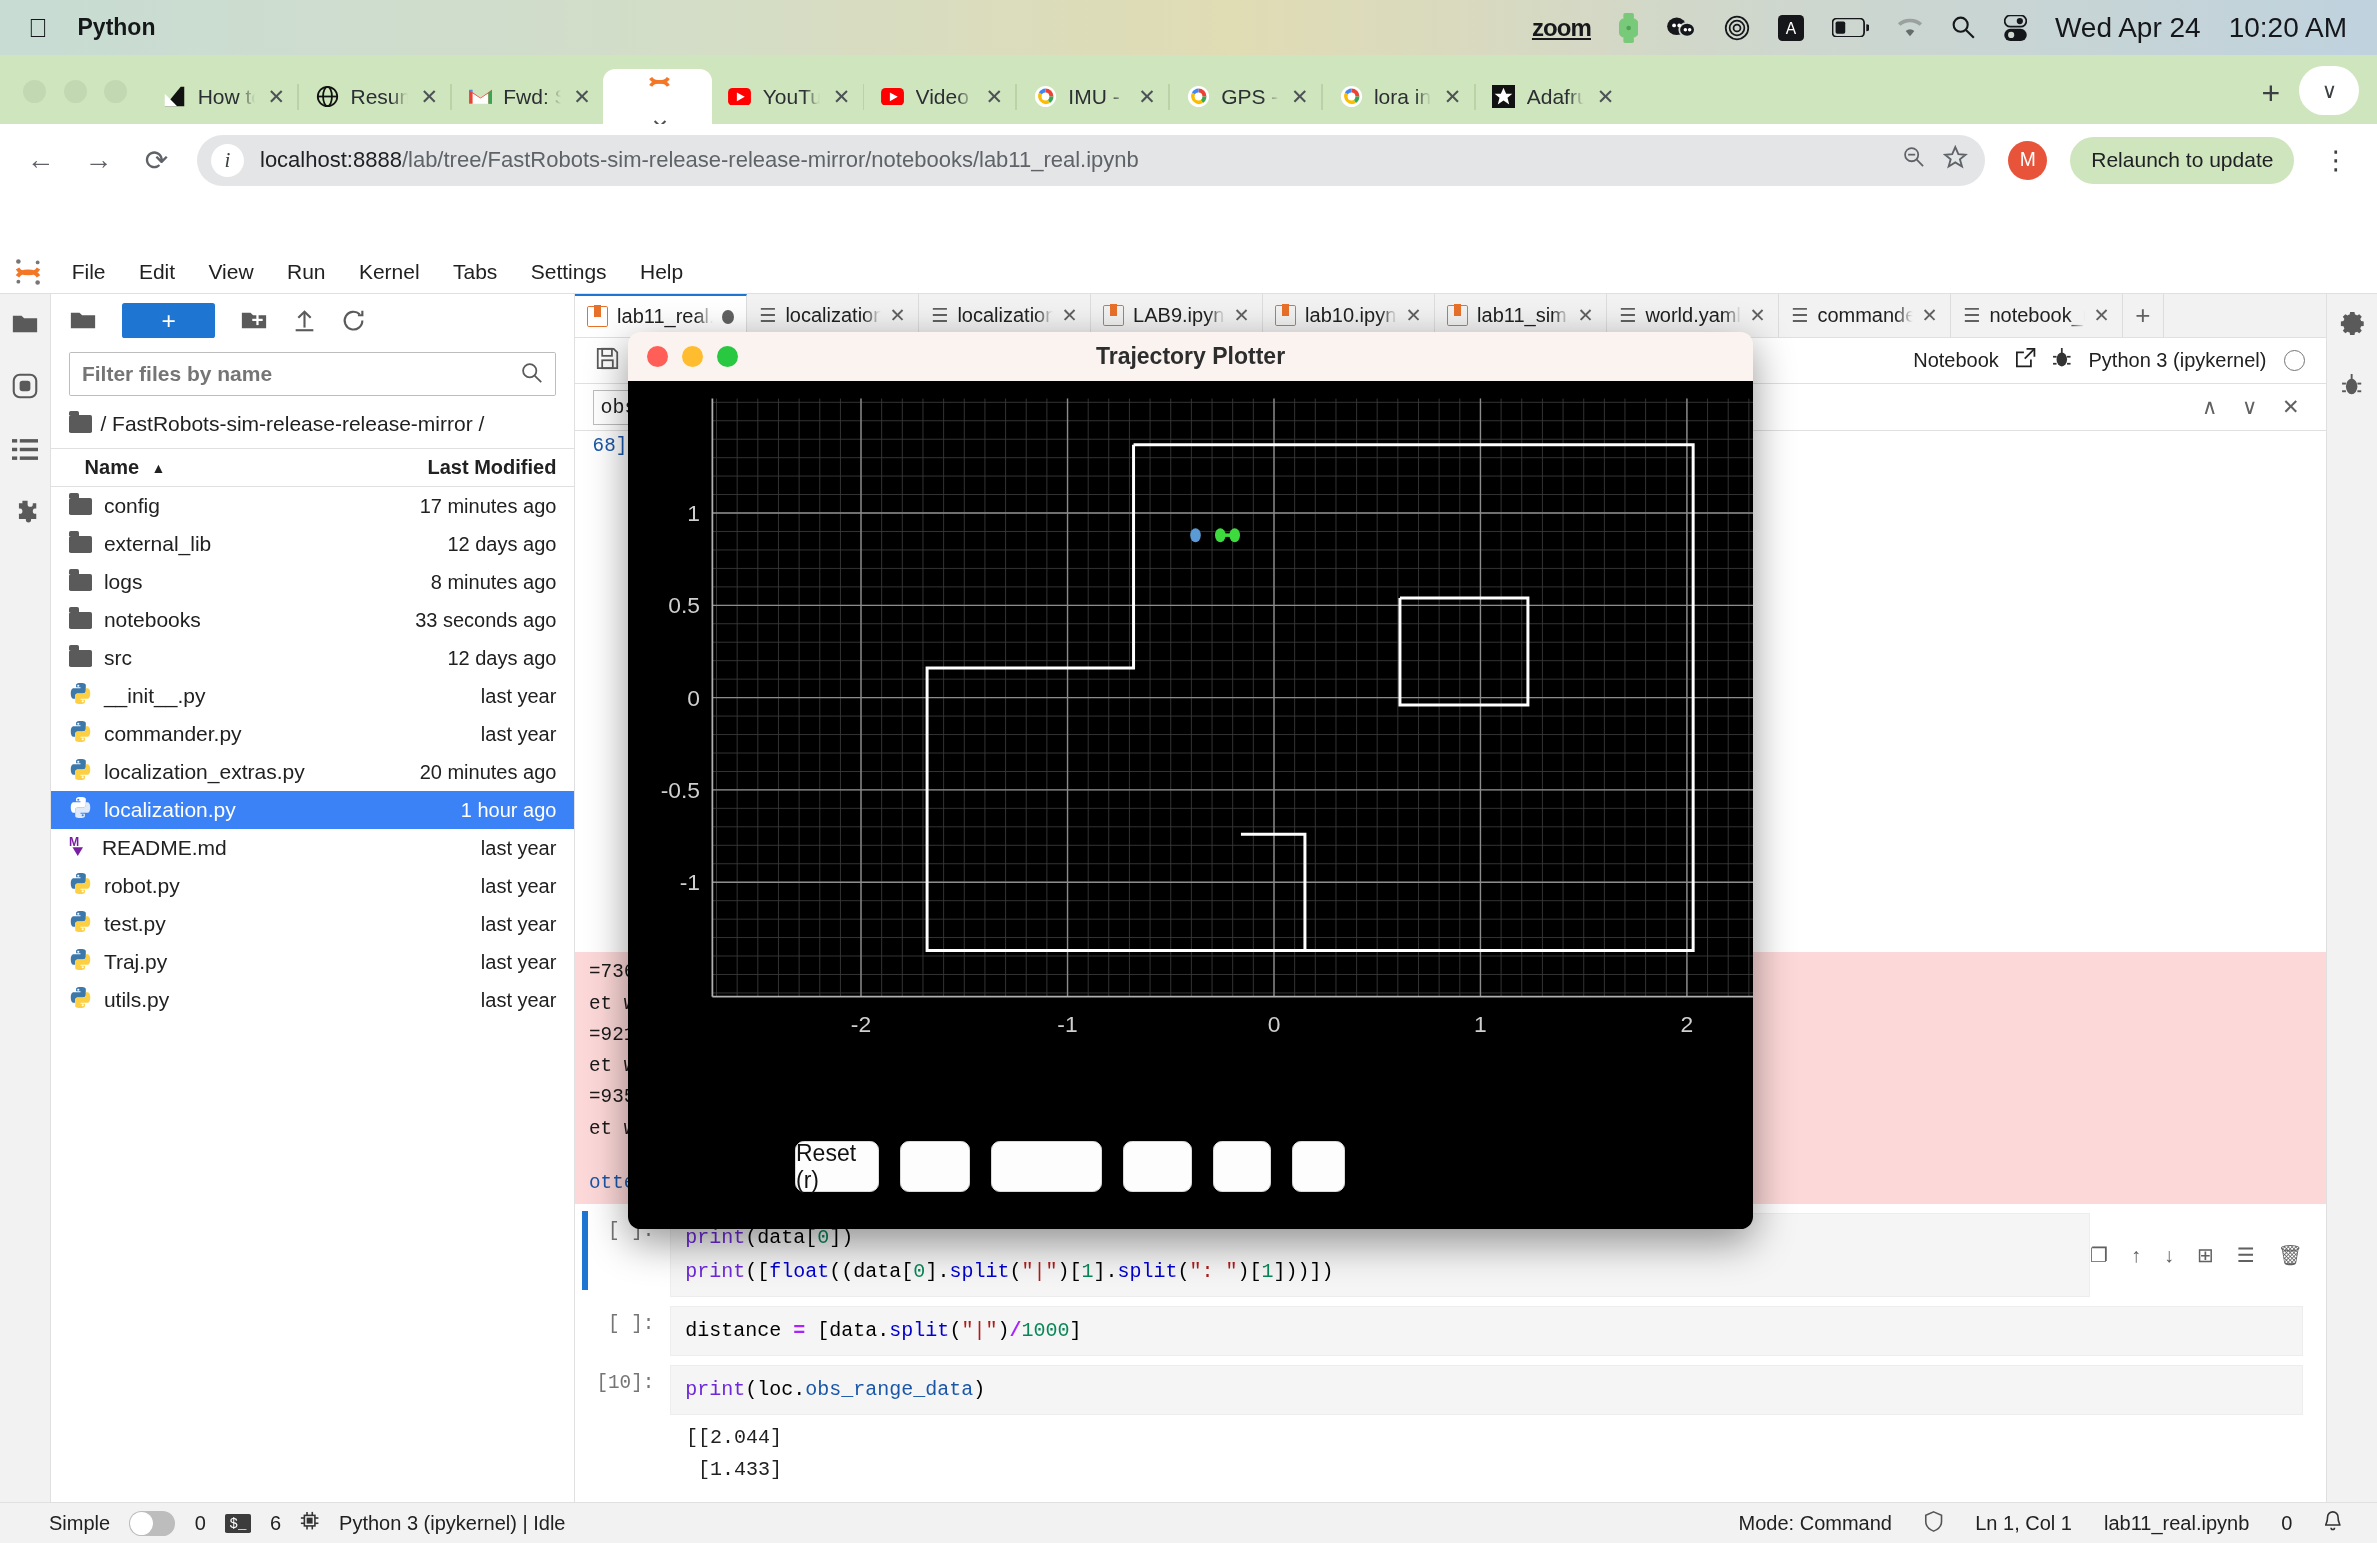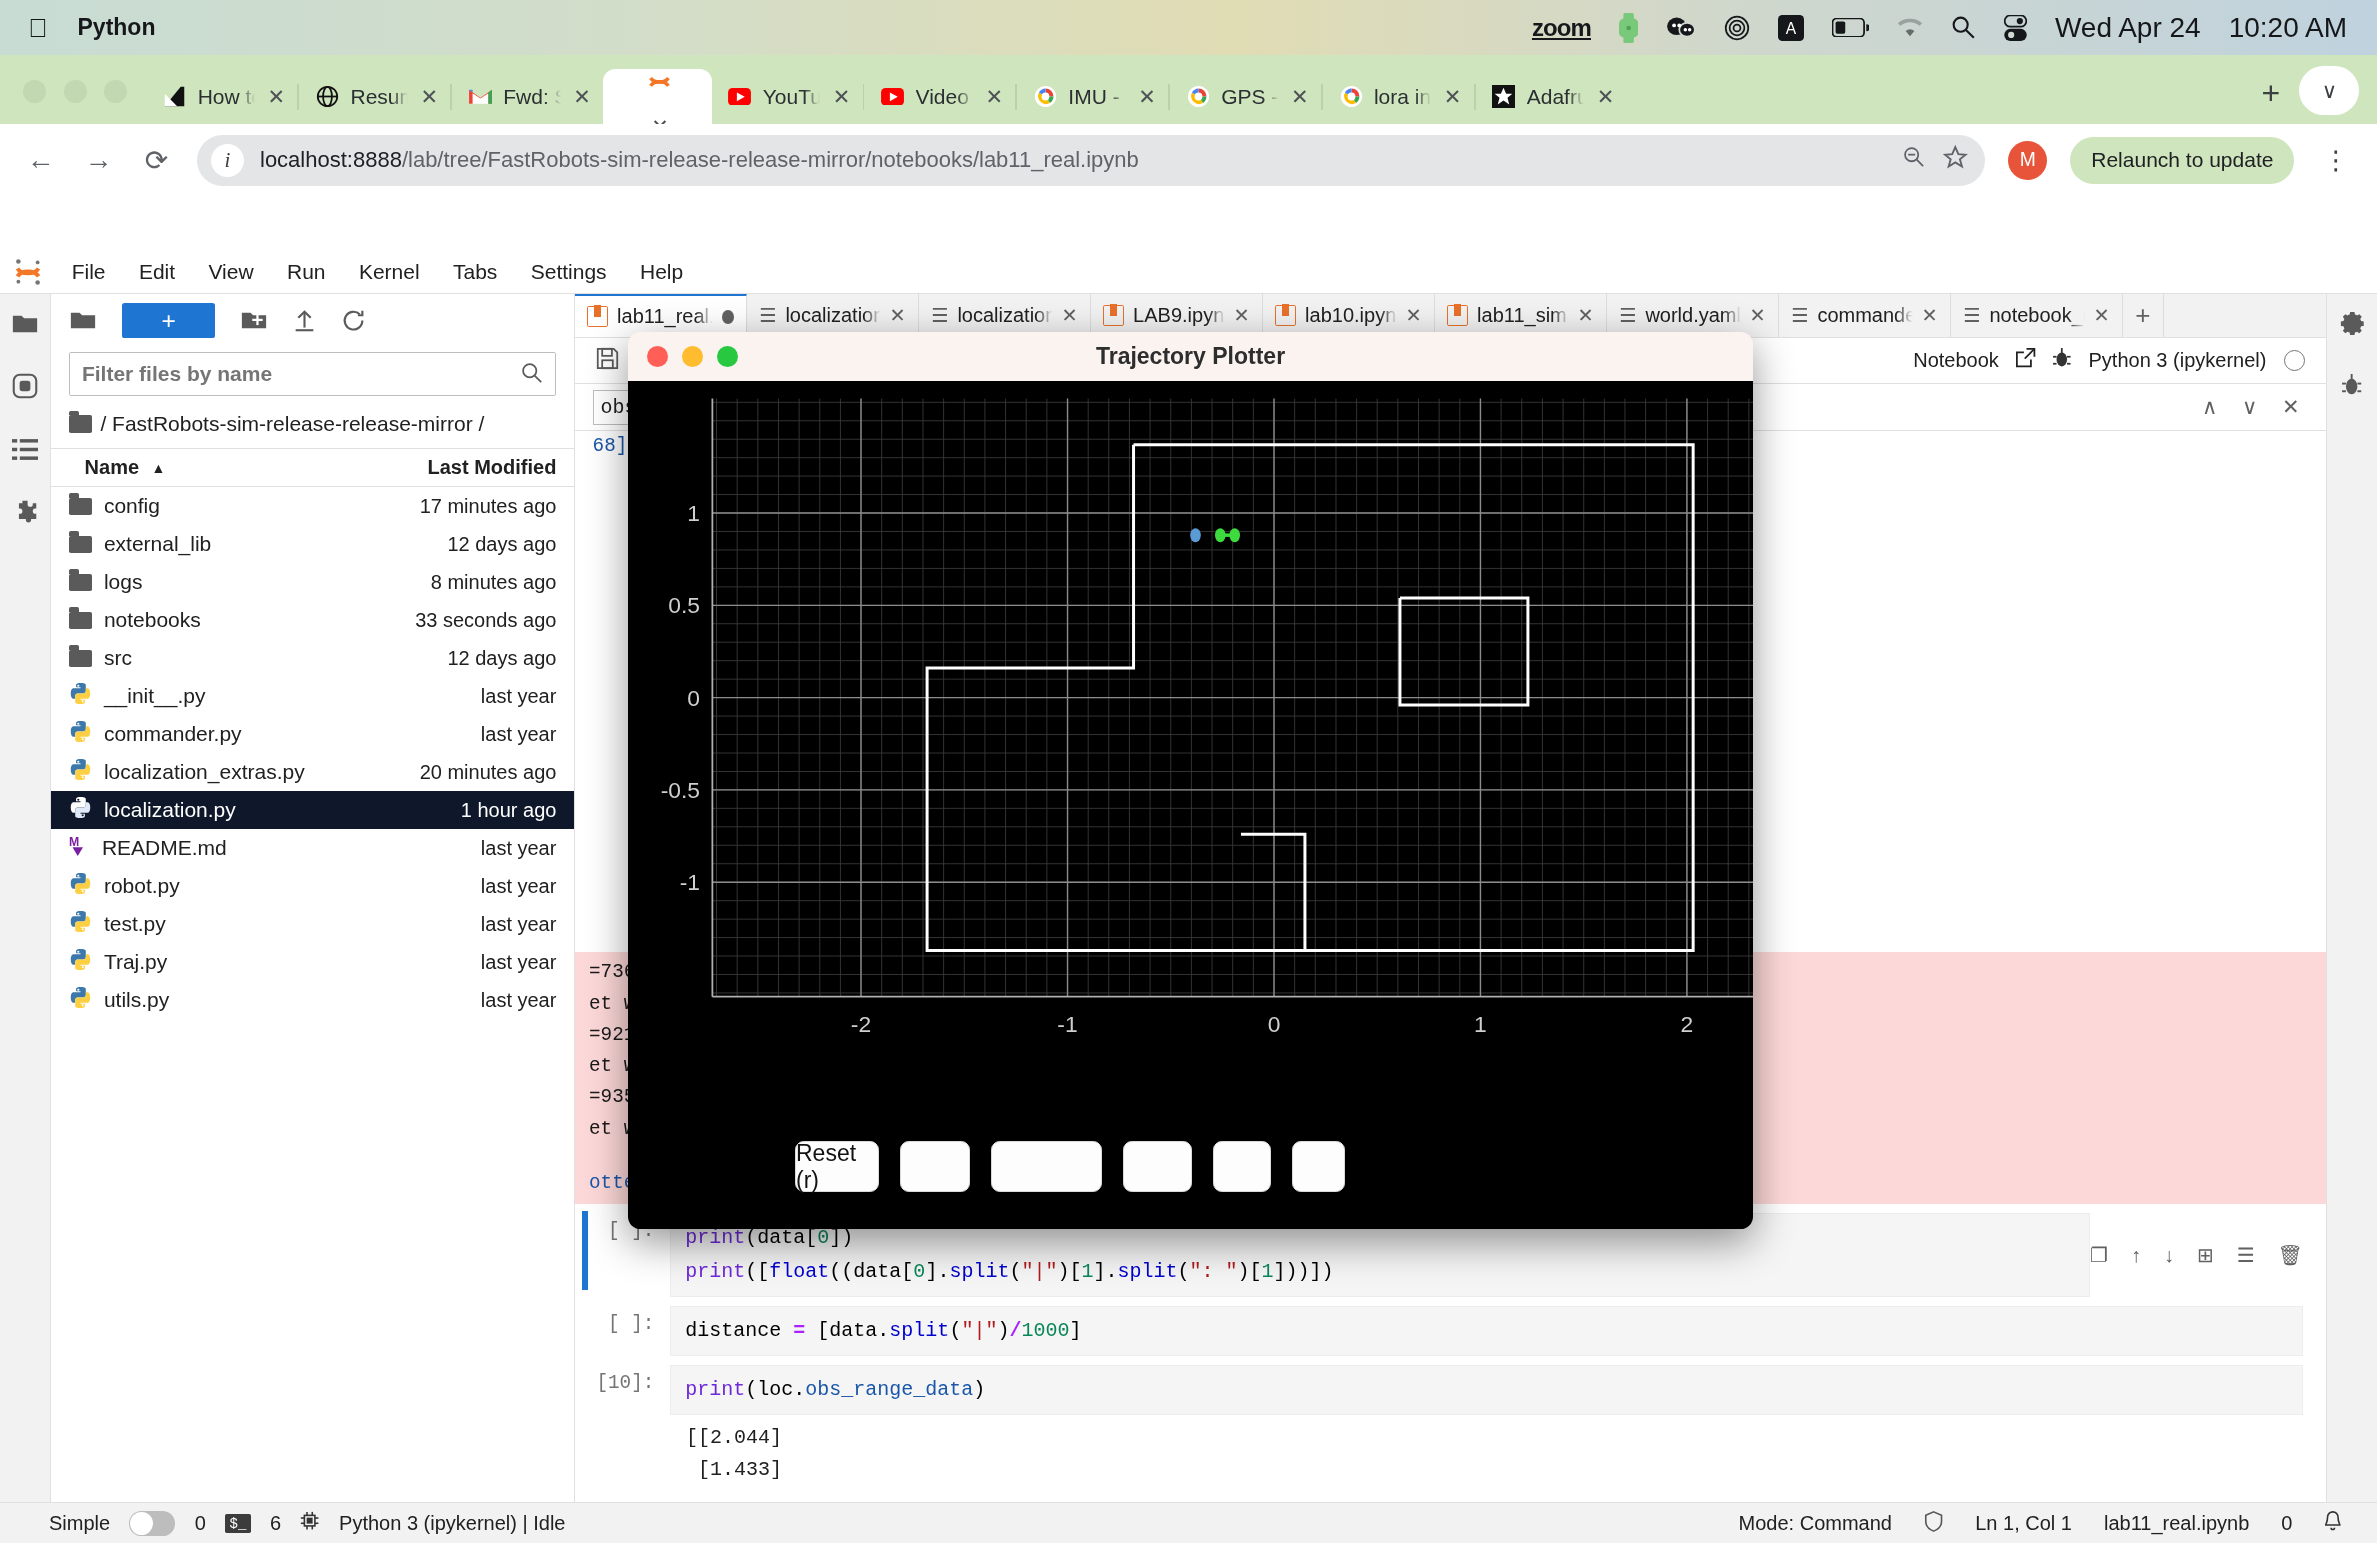--- a/index.html
+++ b/index.html
@@ -127,21 +127,21 @@
   #breadcrumb { display:flex; align-items:center; gap:8.8px; padding: 7px 17.6px 12.3px 17.6px; font-size: 21px; color:#212121;}
   #fbhead {
     display:flex; align-items:center; border-top: 0.9px solid #e0e0e0; border-bottom: 0.9px solid #e0e0e0;
     font-size: 20px; font-weight: bold; color:#212121; height: 39px; padding: 0 17.6px;
   }
   #fbhead .namecol { flex: 1; display:flex; align-items:center; gap: 12.3px; padding-left: 16px;}
   #fbhead .modcol { width: 185px; text-align: right; }
   .frow {
     display:flex; align-items:center; height: 38px; padding: 0 17.6px; font-size: 21px; color:#212121;
   }
-  .frow.selected { background: #0f172a; color: #fff; }
+  .frow.selected { background: #3b82f6; color: #fff; }
   .frow .fname { flex: 1; display:flex; align-items:center; gap: 12.3px; white-space: nowrap;}
   .frow .fmod { width: 211px; text-align: right; font-size: 20px;}
   .folder-ico { width: 23px; height: 17.6px; background:#5a5a5a; border-radius: 1.8px; position: relative; flex:0 0 23px;}
   .folder-ico::before{content:"";position:absolute;top:-4.4px;left:0;width:10.6px;height:4.4px;background:#5a5a5a;border-radius:1.8px 1.8px 0 0;}
 
   
   #dock { flex: 1; display:flex; flex-direction: column; background: #fff; position: relative; min-width: 0;}
   #doctabs { height: 44px; background: #f2f2f2; display: flex; align-items: stretch; overflow: hidden; border-bottom: 0.9px solid #e0e0e0;}
   .dtab {
     display:flex; align-items:center; gap: 8.8px; padding: 0 12.3px; font-size: 20px; color:#212121;

